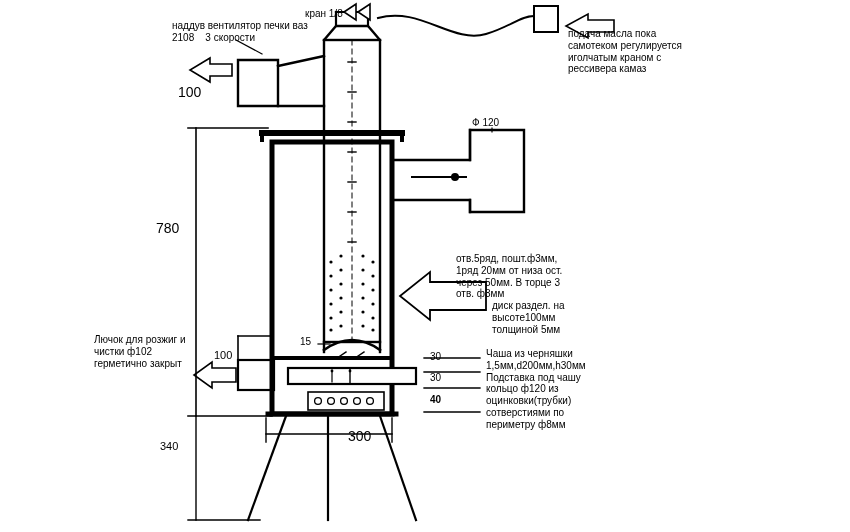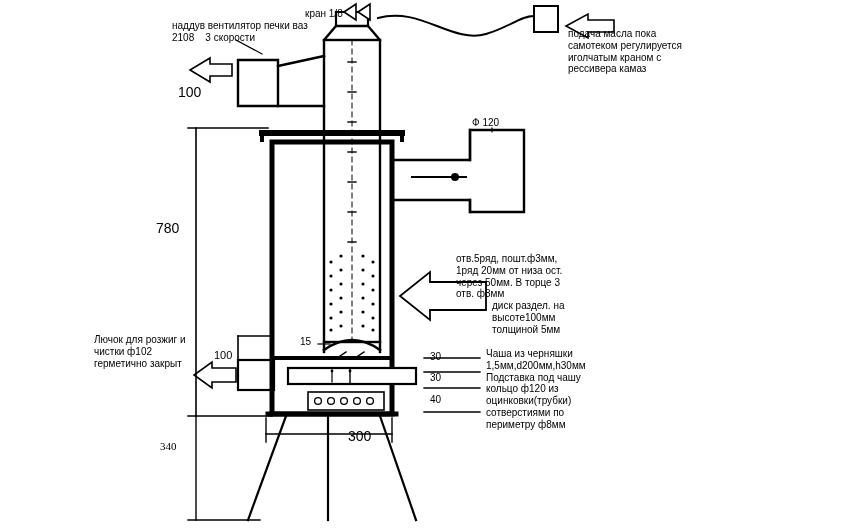--- a/index.html
+++ b/index.html
@@ -203,27 +203,27 @@
 
   <div class="lbl sm" style="left:94px; top:334px;">Лючок для розжиг и
 чистки ф102
 герметично закрыт</div>
   <div class="lbl md bold" style="left:214px; top:349px;">100</div>
 
   <div class="lbl sm" style="left:300px; top:336px;">15</div>
 
   <div class="lbl sm" style="left:430px; top:351px;">30</div>
   <div class="lbl sm" style="left:430px; top:372px;">30</div>
-  <div class="lbl sm" style="left:430px; top:394px;">40</div>
+  <div class="lbl sm" style="left:430px; top:394px;font-weight:bold;">40</div>
 
   <div class="lbl sm" style="left:486px; top:348px;">Чаша из черняшки
 1,5мм,d200мм,h30мм
 Подставка под чашу
 кольцо ф120 из
 оцинковки(трубки)
 сотверстиями по
 периметру ф8мм</div>
 
   <div class="lbl lg" style="left:312px; top:428px;margin-left:36px;">300</div>
 
-  <div class="lbl md" style="left:160px; top:440px;font-family:Liberation Serif, serif;">340</div>
+  <div class="lbl md" style="left:160px; top:440px;">340</div>
 
 </div>
 
 </body></html>

